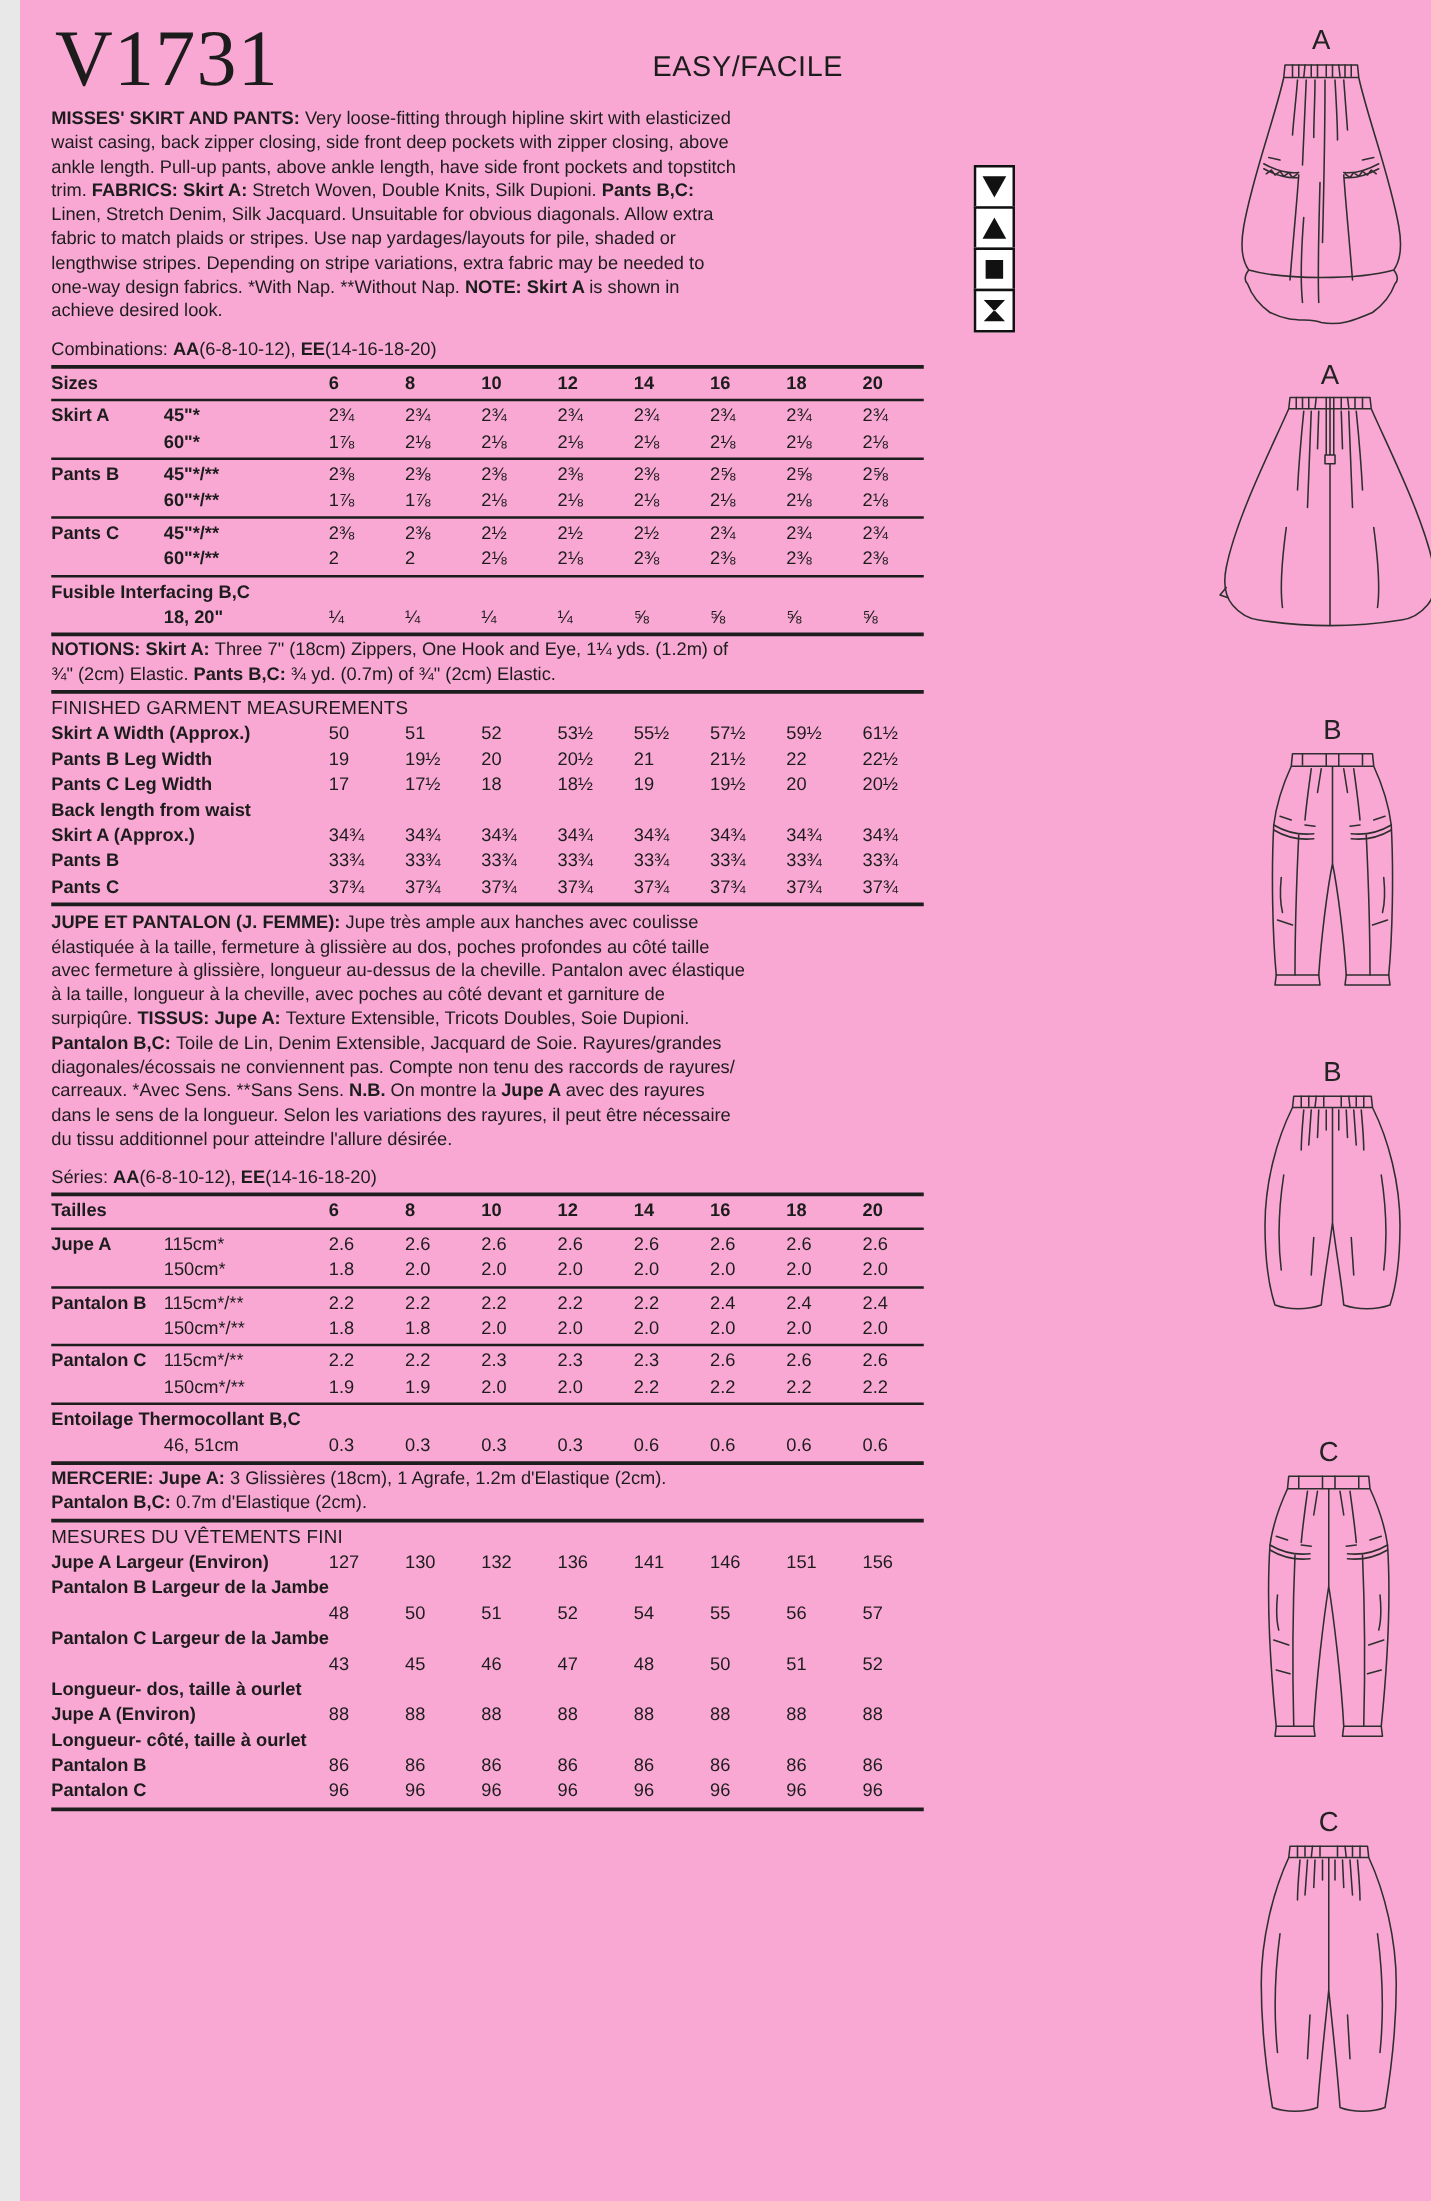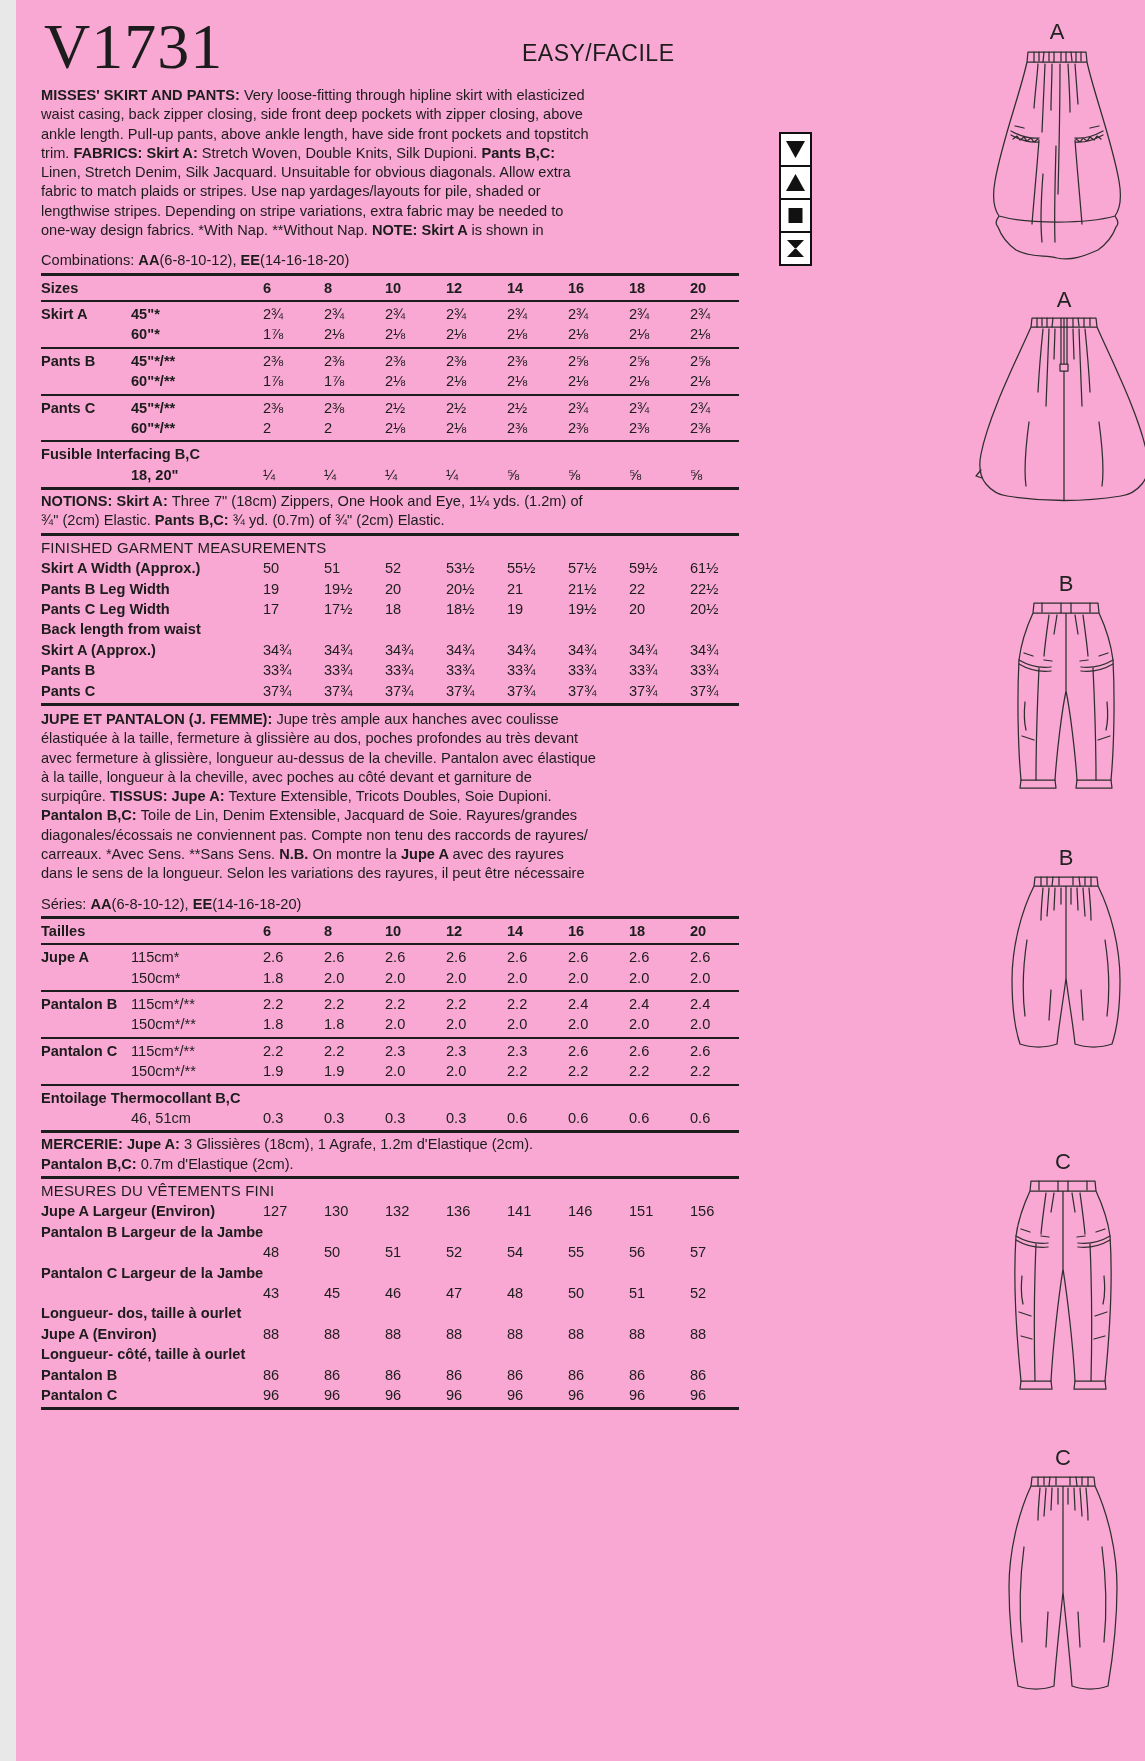--- a/index.html
+++ b/index.html
@@ -41,20 +41,21 @@
   <div id="left-col">
     <div>
         <div class="tline"><span class="b">MISSES' SKIRT AND PANTS: </span><span>Very loose-fitting through hipline skirt with elasticized</span></div>
         <div class="tline"><span>waist casing, back zipper closing, side front deep pockets with zipper closing, above</span></div>
         <div class="tline"><span>ankle length. Pull-up pants, above ankle length, have side front pockets and topstitch</span></div>
         <div class="tline"><span>trim. </span><span class="b">FABRICS: Skirt A: </span><span>Stretch Woven, Double Knits, Silk Dupioni. </span><span class="b">Pants B,C:</span></div>
         <div class="tline"><span>Linen, Stretch Denim, Silk Jacquard. Unsuitable for obvious diagonals. Allow extra</span></div>
         <div class="tline"><span>fabric to match plaids or stripes. Use nap yardages/layouts for pile, shaded or</span></div>
         <div class="tline"><span>lengthwise stripes. Depending on stripe variations, extra fabric may be needed to</span></div>
         <div class="tline"><span>one-way design fabrics. *With Nap. **Without Nap. </span><span class="b">NOTE: Skirt A </span><span>is shown in</span></div>
+        <div class="tline"><span>achieve desired look.</span></div>
       </div>
     <div class="gap"></div>
     <div>
         <div class="tline"><span>Combinations: </span><span class="b">AA</span><span>(6-8-10-12), </span><span class="b">EE</span><span>(14-16-18-20)</span></div>
       </div>
     <div>
         <div class="rule heavy"></div>
         <div class="frow"><span class="flabel b">Sizes</span><span class="val b">6</span><span class="val b">8</span><span class="val b">10</span><span class="val b">12</span><span class="val b">14</span><span class="val b">16</span><span class="val b">18</span><span class="val b">20</span></div>
         <div class="rule"></div>
         <div class="trow"><span class="tlabel b">Skirt A</span><span class="tsub b">45"*</span><span class="val">2¾</span><span class="val">2¾</span><span class="val">2¾</span><span class="val">2¾</span><span class="val">2¾</span><span class="val">2¾</span><span class="val">2¾</span><span class="val">2¾</span></div>
@@ -81,28 +82,29 @@
         <div class="frow"><span class="flabel b">Pants B Leg Width</span><span class="val">19</span><span class="val">19½</span><span class="val">20</span><span class="val">20½</span><span class="val">21</span><span class="val">21½</span><span class="val">22</span><span class="val">22½</span></div>
         <div class="frow"><span class="flabel b">Pants C Leg Width</span><span class="val">17</span><span class="val">17½</span><span class="val">18</span><span class="val">18½</span><span class="val">19</span><span class="val">19½</span><span class="val">20</span><span class="val">20½</span></div>
         <div class="frow"><span class="flabel b">Back length from waist</span></div>
         <div class="frow"><span class="flabel b">Skirt A (Approx.)</span><span class="val">34¾</span><span class="val">34¾</span><span class="val">34¾</span><span class="val">34¾</span><span class="val">34¾</span><span class="val">34¾</span><span class="val">34¾</span><span class="val">34¾</span></div>
         <div class="frow"><span class="flabel b">Pants B</span><span class="val">33¾</span><span class="val">33¾</span><span class="val">33¾</span><span class="val">33¾</span><span class="val">33¾</span><span class="val">33¾</span><span class="val">33¾</span><span class="val">33¾</span></div>
         <div class="frow"><span class="flabel b">Pants C</span><span class="val">37¾</span><span class="val">37¾</span><span class="val">37¾</span><span class="val">37¾</span><span class="val">37¾</span><span class="val">37¾</span><span class="val">37¾</span><span class="val">37¾</span></div>
         <div class="rule heavy"></div>
       </div>
     <div class="mt4">
         <div class="tline"><span class="b">JUPE ET PANTALON (J. FEMME): </span><span>Jupe très ample aux hanches avec coulisse</span></div>
-        <div class="tline"><span>élastiquée à la taille, fermeture à glissière au dos, poches profondes au très devant</span></div>
+        <div class="tline"><span>élastiquée à la taille, fermeture à glissière au dos, poches profondes au côté taille</span></div>
         <div class="tline"><span>avec fermeture à glissière, longueur au-dessus de la cheville. Pantalon avec élastique</span></div>
         <div class="tline"><span>à la taille, longueur à la cheville, avec poches au côté devant et garniture de</span></div>
         <div class="tline"><span>surpiqûre. </span><span class="b">TISSUS: Jupe A: </span><span>Texture Extensible, Tricots Doubles, Soie Dupioni.</span></div>
         <div class="tline"><span class="b">Pantalon B,C: </span><span>Toile de Lin, Denim Extensible, Jacquard de Soie. Rayures/grandes</span></div>
         <div class="tline"><span>diagonales/écossais ne conviennent pas. Compte non tenu des raccords de rayures/</span></div>
         <div class="tline"><span>carreaux. *Avec Sens. **Sans Sens. </span><span class="b">N.B. </span><span>On montre la </span><span class="b">Jupe A </span><span>avec des rayures</span></div>
         <div class="tline"><span>dans le sens de la longueur. Selon les variations des rayures, il peut être nécessaire</span></div>
+        <div class="tline"><span>du tissu additionnel pour atteindre l'allure désirée.</span></div>
       </div>
     <div class="gap"></div>
     <div>
         <div class="tline"><span>Séries: </span><span class="b">AA</span><span>(6-8-10-12), </span><span class="b">EE</span><span>(14-16-18-20)</span></div>
       </div>
     <div>
         <div class="rule heavy"></div>
         <div class="frow"><span class="flabel b">Tailles</span><span class="val b">6</span><span class="val b">8</span><span class="val b">10</span><span class="val b">12</span><span class="val b">14</span><span class="val b">16</span><span class="val b">18</span><span class="val b">20</span></div>
         <div class="rule"></div>
         <div class="trow"><span class="tlabel b">Jupe A</span><span class="tsub">115cm*</span><span class="val">2.6</span><span class="val">2.6</span><span class="val">2.6</span><span class="val">2.6</span><span class="val">2.6</span><span class="val">2.6</span><span class="val">2.6</span><span class="val">2.6</span></div>

